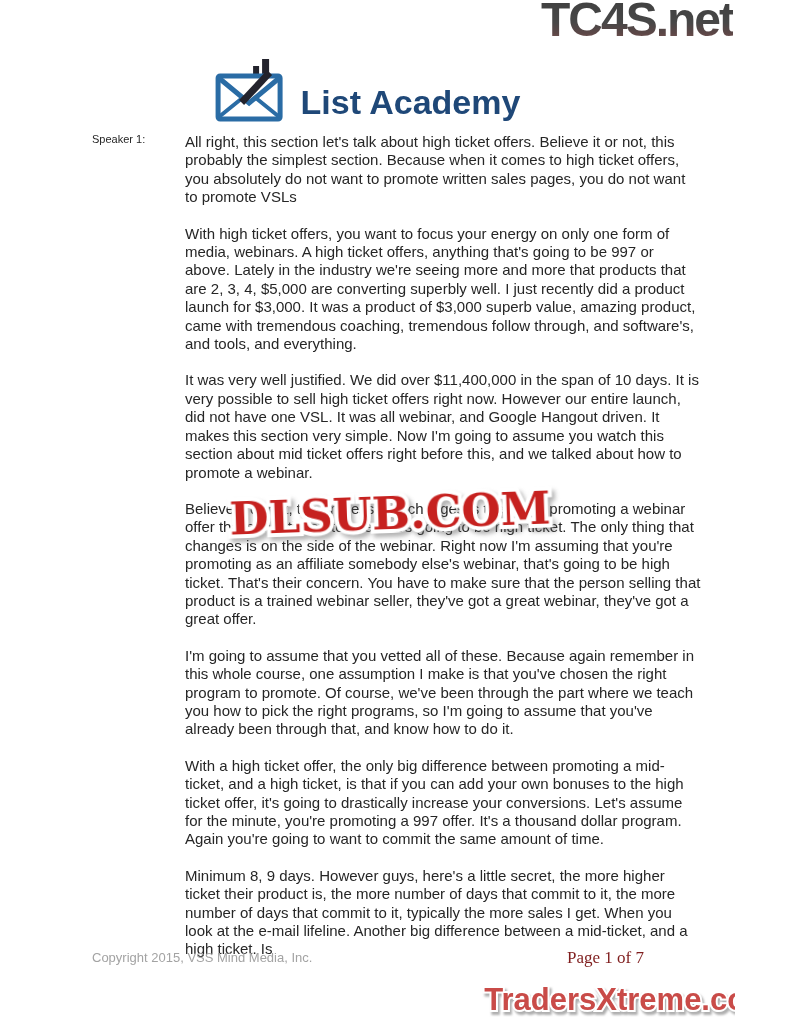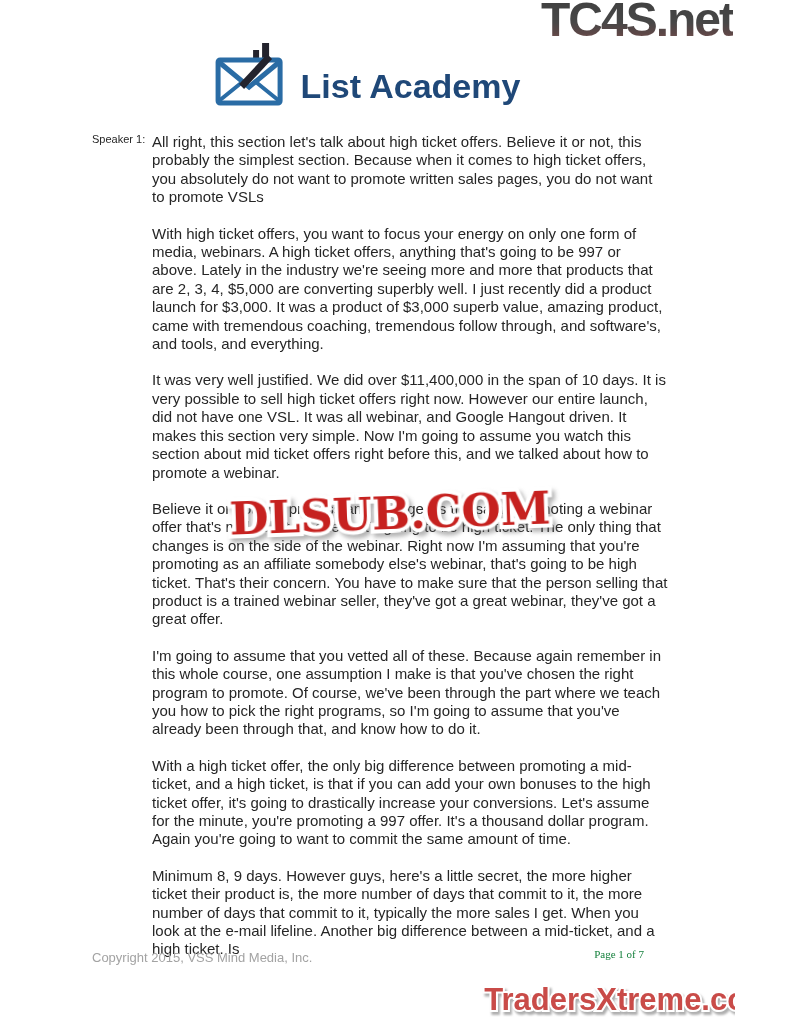--- a/index.html
+++ b/index.html
@@ -25,21 +25,21 @@
     background: linear-gradient(to bottom, #3e3e3e 0%, #474747 55%, #5c4747 75%, #96635e 100%);
     -webkit-background-clip: text;
     background-clip: text;
     -webkit-text-fill-color: transparent;
     color: #474747;
   }
 
   
   .la-logo {
     position: absolute;
-    top: 42px;
+    top: 58px;
     left: 50%;
     transform: translateX(-50%);
     display: flex;
     align-items: flex-end;
     gap: 12px;
   }
   .la-text {
     font-family: "Liberation Sans", sans-serif;
     font-weight: bold;
     font-size: 34px;
@@ -55,21 +55,21 @@
     left: 92px;
     width: 610px;
   }
   .speaker-label {
     position: absolute;
     left: 0;
     top: 0;
     font-size: 11px;
     color: #262626;
   }
-  .paragraphs { margin-left: 60px; width: 516px; }
+  .paragraphs { margin-left: 93px; width: 516px; }
   .para {
     font-size: 15px;
     line-height: 18.4px;
     color: #262626;
     margin-bottom: 18px;
     text-align: left;
   }
 
   
   .watermark-svg {
@@ -86,22 +86,22 @@
     left: 92px;
     top: 950px;
     font-size: 13px;
     color: #a3a3a3;
     font-family: "Liberation Sans", sans-serif;
   }
   .footer-page {
     position: absolute;
     right: 91px;
     top: 948px;
-    font-size: 11px;
-    color: #15803d;
+    font-size: 17px;
+    color: #7f1d1d;
     font-family: "Liberation Serif", serif;
   }
 
   
   .traders-svg {
     position: absolute;
     left: 468px;
     top: 980px;
     filter: drop-shadow(2px 3px 1px rgba(110, 110, 110, 0.55));
   }

